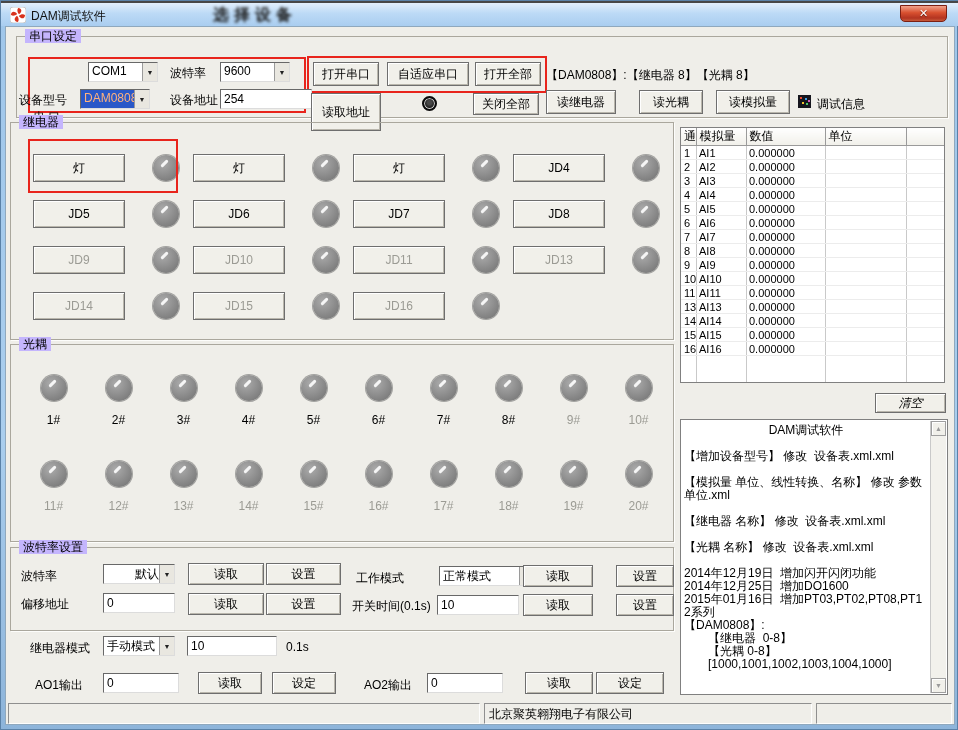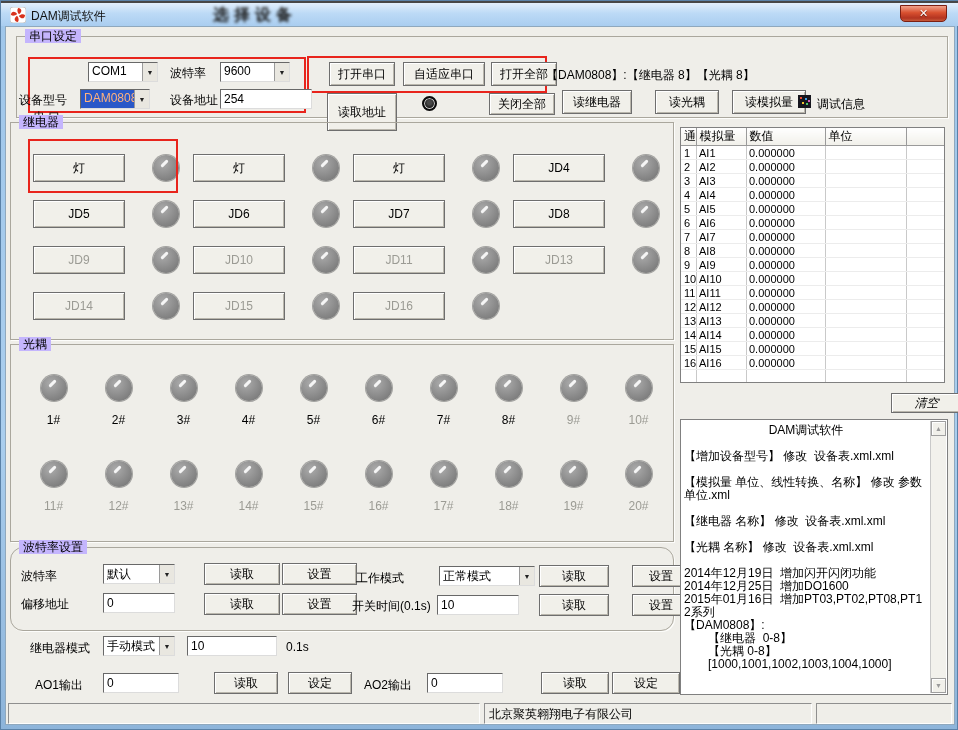--- a/index.html
+++ b/index.html
@@ -24,21 +24,21 @@
     text-shadow:0 1px 1px #5d170c; cursor:pointer; }
   #client { position:absolute; left:4px; top:25px; width:950px; height:699px;
     background:#efeee9; border:1px solid #8fa8bd; }
 
   
   .group { position:absolute; border:1px solid #aaa79d; box-shadow:1px 1px 0 #fdfdfb; }
   .legend { position:absolute; top:-8px; left:8px; background:#c4b5fd; padding:0 4px;
     font-size:12px; color:#000; line-height:14px; }
   .btn { position:absolute; display:flex; align-items:center; justify-content:center;
     background:#f1f0ea; border:1px solid #6e6e6e; font-size:12px; color:#000;
-    box-shadow:inset 1px 1px 0 #ffffff, inset -1px -1px 0 #b9b6ac; cursor:pointer;margin-left:16px; }
+    box-shadow:inset 1px 1px 0 #ffffff, inset -1px -1px 0 #b9b6ac; cursor:pointer; }
   .field { position:absolute; background:#fff; border:1px solid #686868;
     border-right-color:#dcdcdc; border-bottom-color:#dcdcdc;
     font-size:12px; color:#000; padding:1px 3px;
     font-family:"Liberation Sans","DejaVu Sans",sans-serif; }
   .combo { position:absolute; background:#fff; border:1px solid #686868;
     border-right-color:#dcdcdc; border-bottom-color:#dcdcdc; display:flex; cursor:pointer; }
   .combo .val { flex:1; font-size:12px; padding:1px 3px; white-space:nowrap; overflow:hidden; }
   .combo .arr { width:15px; background:#e9e7e0; border-left:1px solid #9a9a9a;
     display:flex; align-items:center; justify-content:center; font-size:7px; color:#222; }
   .combo.selected .val { background:#2a58c8; color:#ffb27d; }
@@ -357,25 +357,25 @@
             <div class="label disabled">19#</div>
           </div>
 
           <div class="opto-cell">
             <div class="knob"></div>
             <div class="label disabled">20#</div>
           </div>
         </div>
     </div>
 
-    <div class="group" style="left:4px; top:520px; width:664px; height:84px;border-radius:13px;">
+    <div class="group" style="left:4px; top:520px; width:664px; height:84px;">
       <div class="legend">波特率设置</div>
 
       <div class="lbl" style="left:10px; top:20px;">波特率</div>
-      <div class="combo" style="left:92px; top:16px; width:72px; height:20px;">
+      <div class="combo" style="left:92px; top:16px; width:72px; height:20px;padding-left:28px;">
         <span class="val">默认</span>
         <span class="arr">▼</span>
       </div>
       <div class="btn" style="left:177px; top:15px; width:76px; height:22px;">读取</div>
       <div class="btn" style="left:255px; top:15px; width:75px; height:22px;">设置</div>
 
       <div class="lbl" style="left:10px; top:48px;">偏移地址</div>
       <input class="field" style="left: 92px; top: 45px; width: 72px; height: 20px;" value="0">
       <div class="btn" style="left:177px; top:45px; width:76px; height:22px;">读取</div>
       <div class="btn" style="left:255px; top:45px; width:75px; height:22px;">设置</div>
@@ -513,27 +513,20 @@
             </tr>
 
             <tr>
               <td>11</td>
               <td>AI11</td>
               <td>0.000000</td>
               <td></td>
               <td></td>
             </tr>
 
-            <tr>
-              <td>12</td>
-              <td>AI12</td>
-              <td>0.000000</td>
-              <td></td>
-              <td></td>
-            </tr>
 
             <tr>
               <td>13</td>
               <td>AI13</td>
               <td>0.000000</td>
               <td></td>
               <td></td>
             </tr>
 
             <tr>

